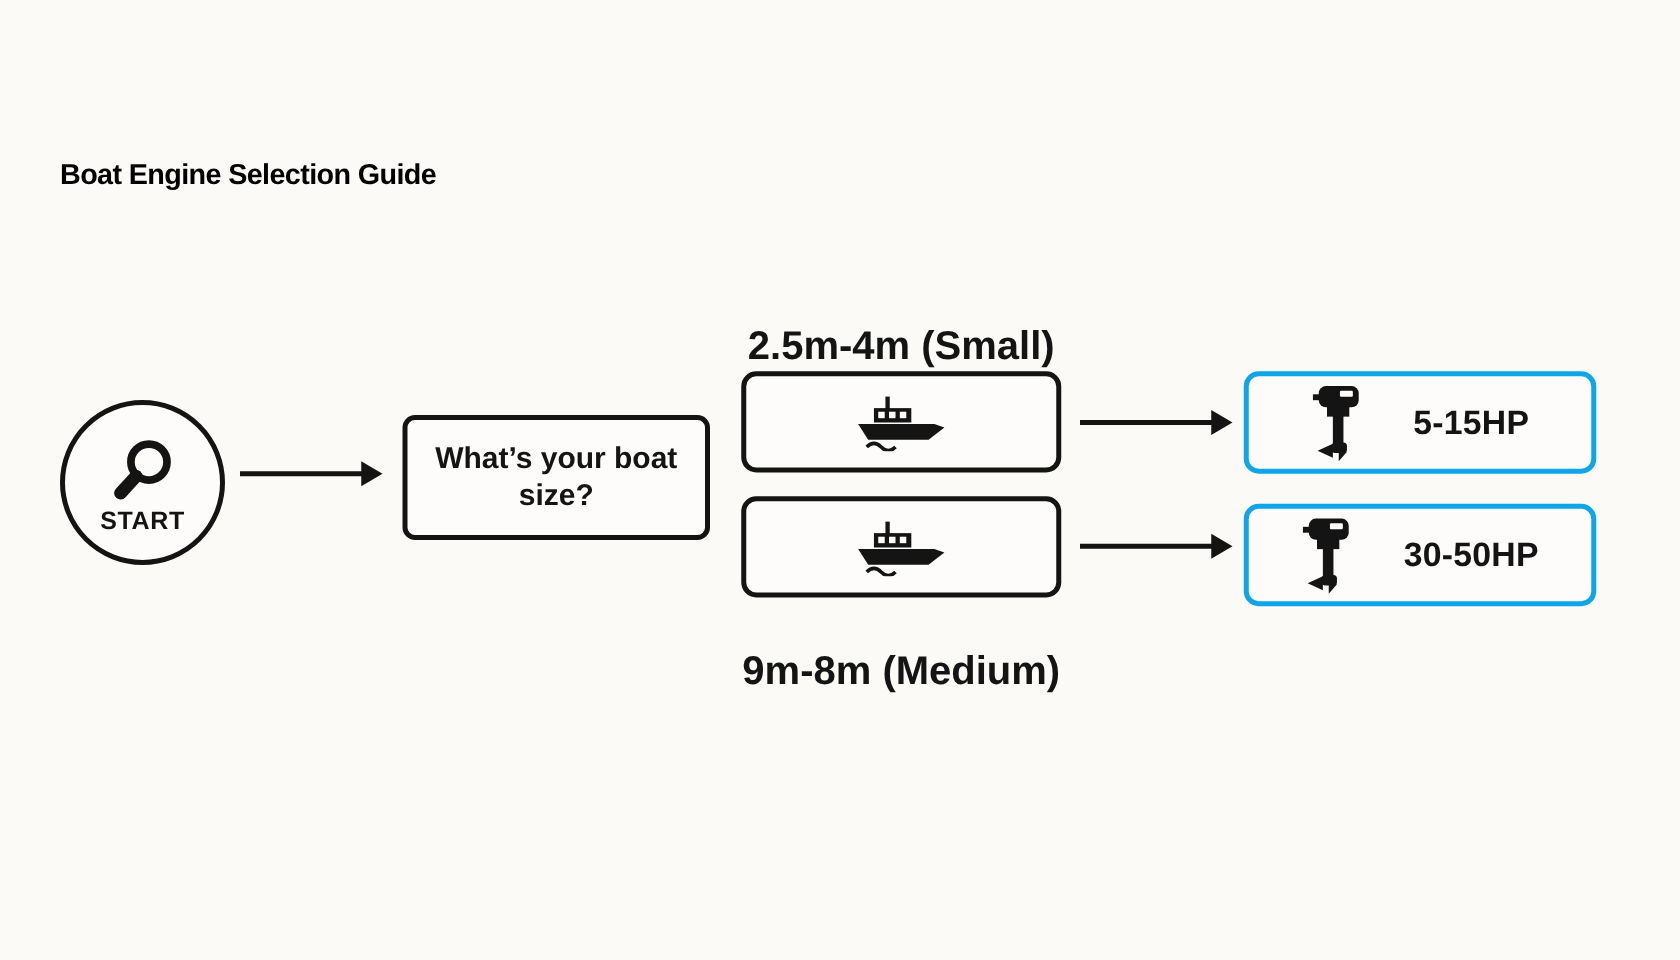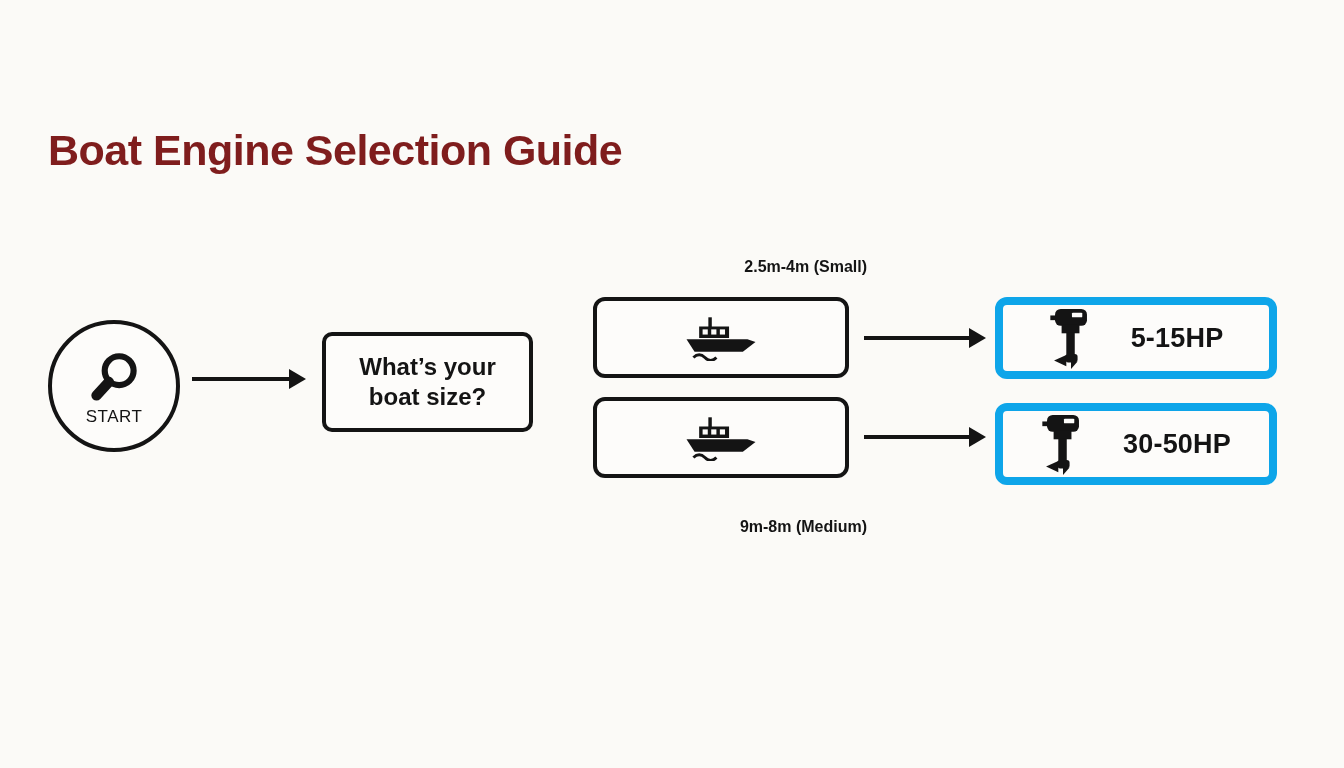--- a/index.html
+++ b/index.html
@@ -7,55 +7,55 @@
     width: 1344px; height: 768px;
     font-family: "Liberation Sans", sans-serif;
     background: #fbfaf7;
     color: #141414;
     overflow: hidden;
   }
   .canvas { position: relative; width: 1344px; height: 768px; }
 
   .page-title {
     position: absolute; left: 48px; top: 126px;
-    font-size: 43px; font-weight: 700; letter-spacing: -0.5px;
-    color: #7f1d1d;
+    font-size: 23px; font-weight: 700; letter-spacing: -0.5px;
+    color: #000000;
   }
 
   
   .start-node {
     position: absolute; left: 48px; top: 320px;
     width: 132px; height: 132px;
     border: 4px solid #141414; border-radius: 50%;
     background: #fdfcfa;
     display: flex; flex-direction: column; align-items: center; justify-content: center;
   }
   .start-node svg { margin-top: 4px; }
   .start-label {
-    font-size: 17px; font-weight: 400; letter-spacing: 0.5px;
+    font-size: 20px; font-weight: 700; letter-spacing: 0.5px;
     margin-top: -8px;
   }
 
   
   .arrow { position: absolute; height: 4px; background: #141414; }
   .arrow::after {
     content: ""; position: absolute; right: -16px; top: 50%;
     transform: translateY(-50%);
     border-left: 17px solid #141414;
     border-top: 10px solid transparent;
     border-bottom: 10px solid transparent;
   }
   .arrow-1 { left: 192px; top: 377px; width: 98px; }
   .arrow-2 { left: 864px; top: 336px; width: 106px; }
   .arrow-3 { left: 864px; top: 435px; width: 106px; }
 
   
   .question-box {
     position: absolute; left: 322px; top: 332px;
-    width: 211px; height: 100px;
+    width: 246px; height: 100px;
     border: 4px solid #141414; border-radius: 10px;
     background: #fdfcfa;
     display: flex; align-items: center; justify-content: center;
     text-align: center;
     font-size: 24px; font-weight: 700; line-height: 1.25;
     padding: 0 20px;
   }
 
   
   .boat-box {
@@ -63,31 +63,31 @@
     width: 256px; height: 81px;
     border: 4px solid #141414; border-radius: 12px;
     background: #fdfcfa;
     display: flex; align-items: center; justify-content: center;
   }
   .boat-box.box-top { top: 297px; }
   .boat-box.box-bottom { top: 397px; }
 
   .branch-label {
     position: absolute; left: 575px; width: 292px;
-    text-align: right;
-    font-size: 16px; font-weight: 700;
+    text-align: center;
+    font-size: 32px; font-weight: 700;
   }
   .branch-label.label-top { top: 258px; }
   .branch-label.label-bottom { top: 518px; }
 
   
   .result-box {
     position: absolute; left: 995px;
     width: 282px; height: 82px;
-    border: 8px solid #0ea5e9; border-radius: 12px;
+    border: 4px solid #0ea5e9; border-radius: 12px;
     background: #fdfcfa;
     display: flex; align-items: center; justify-content: center;
     gap: 38px;
   }
   .result-box.box-top { top: 297px; }
   .result-box.box-bottom { top: 403px; }
   .result-text { font-size: 27px; font-weight: 700; letter-spacing: 0.2px; }
 
   .icon { display: inline-flex; line-height: 0; }
 </style>

